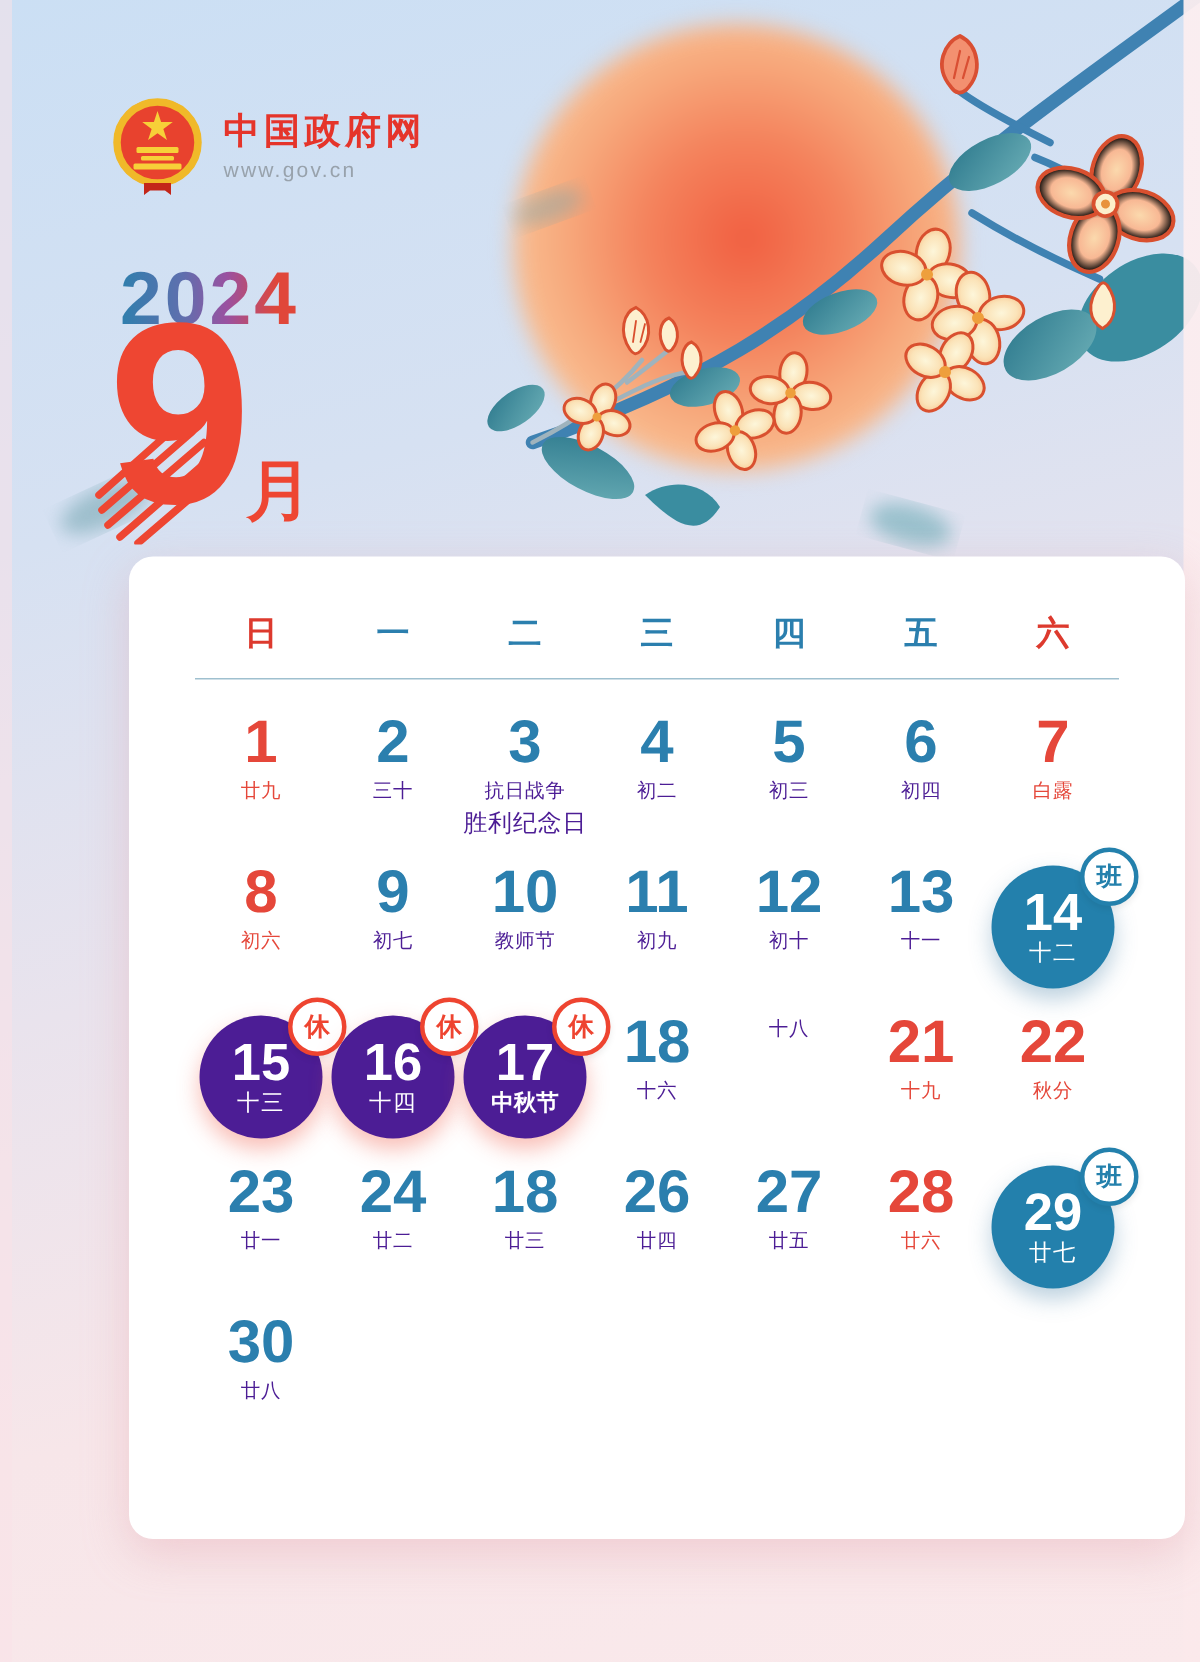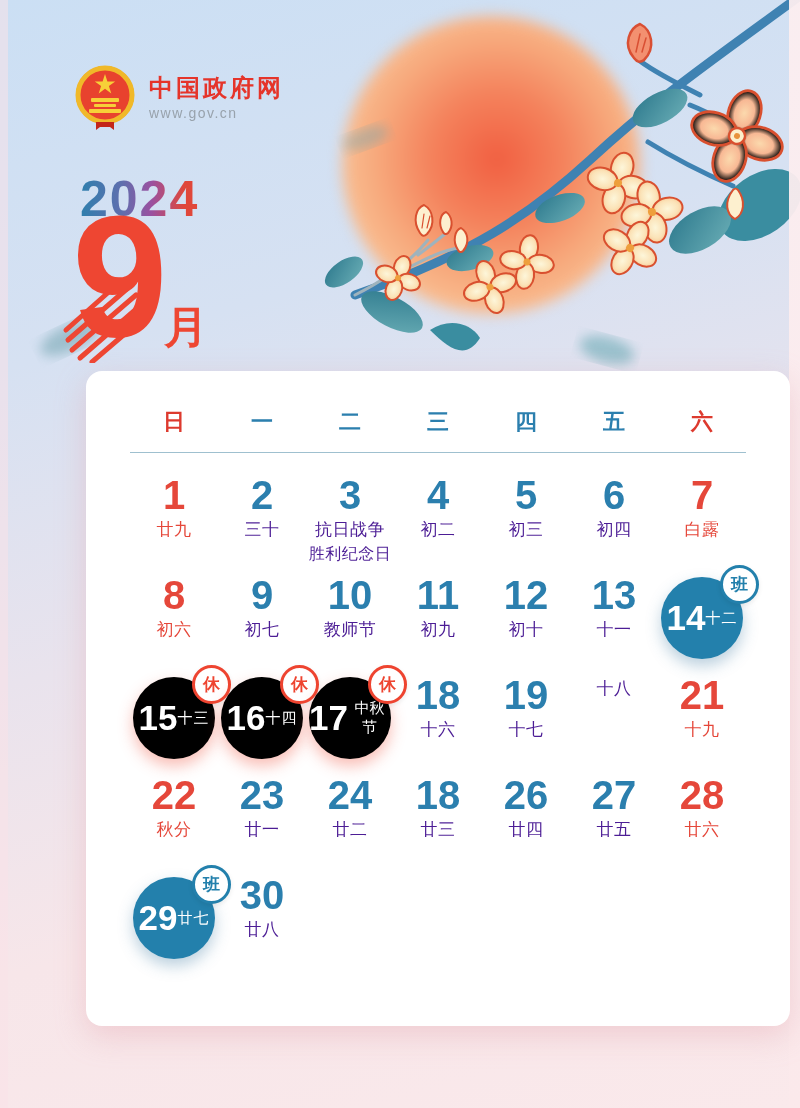--- a/index.html
+++ b/index.html
@@ -34,33 +34,33 @@
   
   .card{position:absolute;left:86px;top:371px;width:704px;height:655px;background:#ffffff;
     border-radius:16px;box-shadow:0 10px 30px rgba(225,160,170,.38);z-index:3;}
   .weekdays{display:grid;grid-template-columns:repeat(7,1fr);margin:36px 44px 0;text-align:center;
     font-size:22px;font-weight:700;}
   .wd.red{color:#dd3a2e;} .wd.blue{color:#2b7fae;}
   .rule{margin:15px 44px 0;height:1px;background:#9fc0cf;}
   .days{display:grid;grid-template-columns:repeat(7,1fr);grid-auto-rows:100px;margin:16px 44px 0;}
   .cell{position:relative;text-align:center;padding-top:6px;}
   .num{font-size:40px;font-weight:700;line-height:1.02;}
-  .lab{font-size:17px;margin-top:2px;letter-spacing:.5px;}
+  .lab{font-size:13px;margin-top:2px;letter-spacing:.5px;}
   .lab.l2{margin-top:3px;font-size:16px;}
   .num.red,.lab.red{color:#e5473a;}
   .num.blue{color:#2b7fae;}
   .lab.blue{color:#4c1d95;}
   .cwrap{position:relative;width:82px;margin:0 auto;}
-  .circle{width:82px;height:82px;border-radius:50%;margin-top:2px;display:flex;flex-direction:row;
+  .circle{width:82px;height:82px;border-radius:50%;margin-top:2px;display:flex;flex-direction:column;
     align-items:center;justify-content:center;color:#fff;}
-  .circle.red{background:#000000;box-shadow:0 7px 15px rgba(240,90,70,.4);}
+  .circle.red{background:#4c1d95;box-shadow:0 7px 15px rgba(240,90,70,.4);}
   .circle.blue{background:#2380ac;box-shadow:0 7px 15px rgba(60,120,160,.35);}
   .circle .num{font-size:35px;color:#fff;}
   .circle .lab{font-size:15px;color:#fff;margin-top:0;letter-spacing:1px;}
-  .circle .lab.bold{font-weight:400;letter-spacing:0;}
+  .circle .lab.bold{font-weight:700;letter-spacing:0;}
   .badge{position:absolute;top:-12px;right:-16px;width:33px;height:33px;border-radius:50%;background:#fff;
     border:3px solid;font-size:17px;font-weight:700;display:flex;align-items:center;justify-content:center;
     box-shadow:0 2px 5px rgba(0,0,0,.08);}
   .badge.red{color:#ee4430;border-color:#ee4430;}
   .badge.blue{color:#2380ac;border-color:#2380ac;}
 </style>
 </head>
 <body>
 
 <div class="sun"></div>
@@ -353,24 +353,20 @@
             <div class="lab bold">中秋节</div>
           </div>
           <div class="badge red">休</div>
         </div>
       </div>
       <div class="cell">
         <div class="num blue">18</div>
         <div class="lab blue">十六</div>
       </div>
       <div class="cell">
-        <div class="num blue">19</div>
-        <div class="lab blue">十七</div>
-      </div>
-      <div class="cell">
         <div class="lab blue">十八</div>
       </div>
       <div class="cell">
         <div class="num red">21</div>
         <div class="lab red">十九</div>
       </div>
       <div class="cell">
         <div class="num red">22</div>
         <div class="lab red">秋分</div>
       </div>

